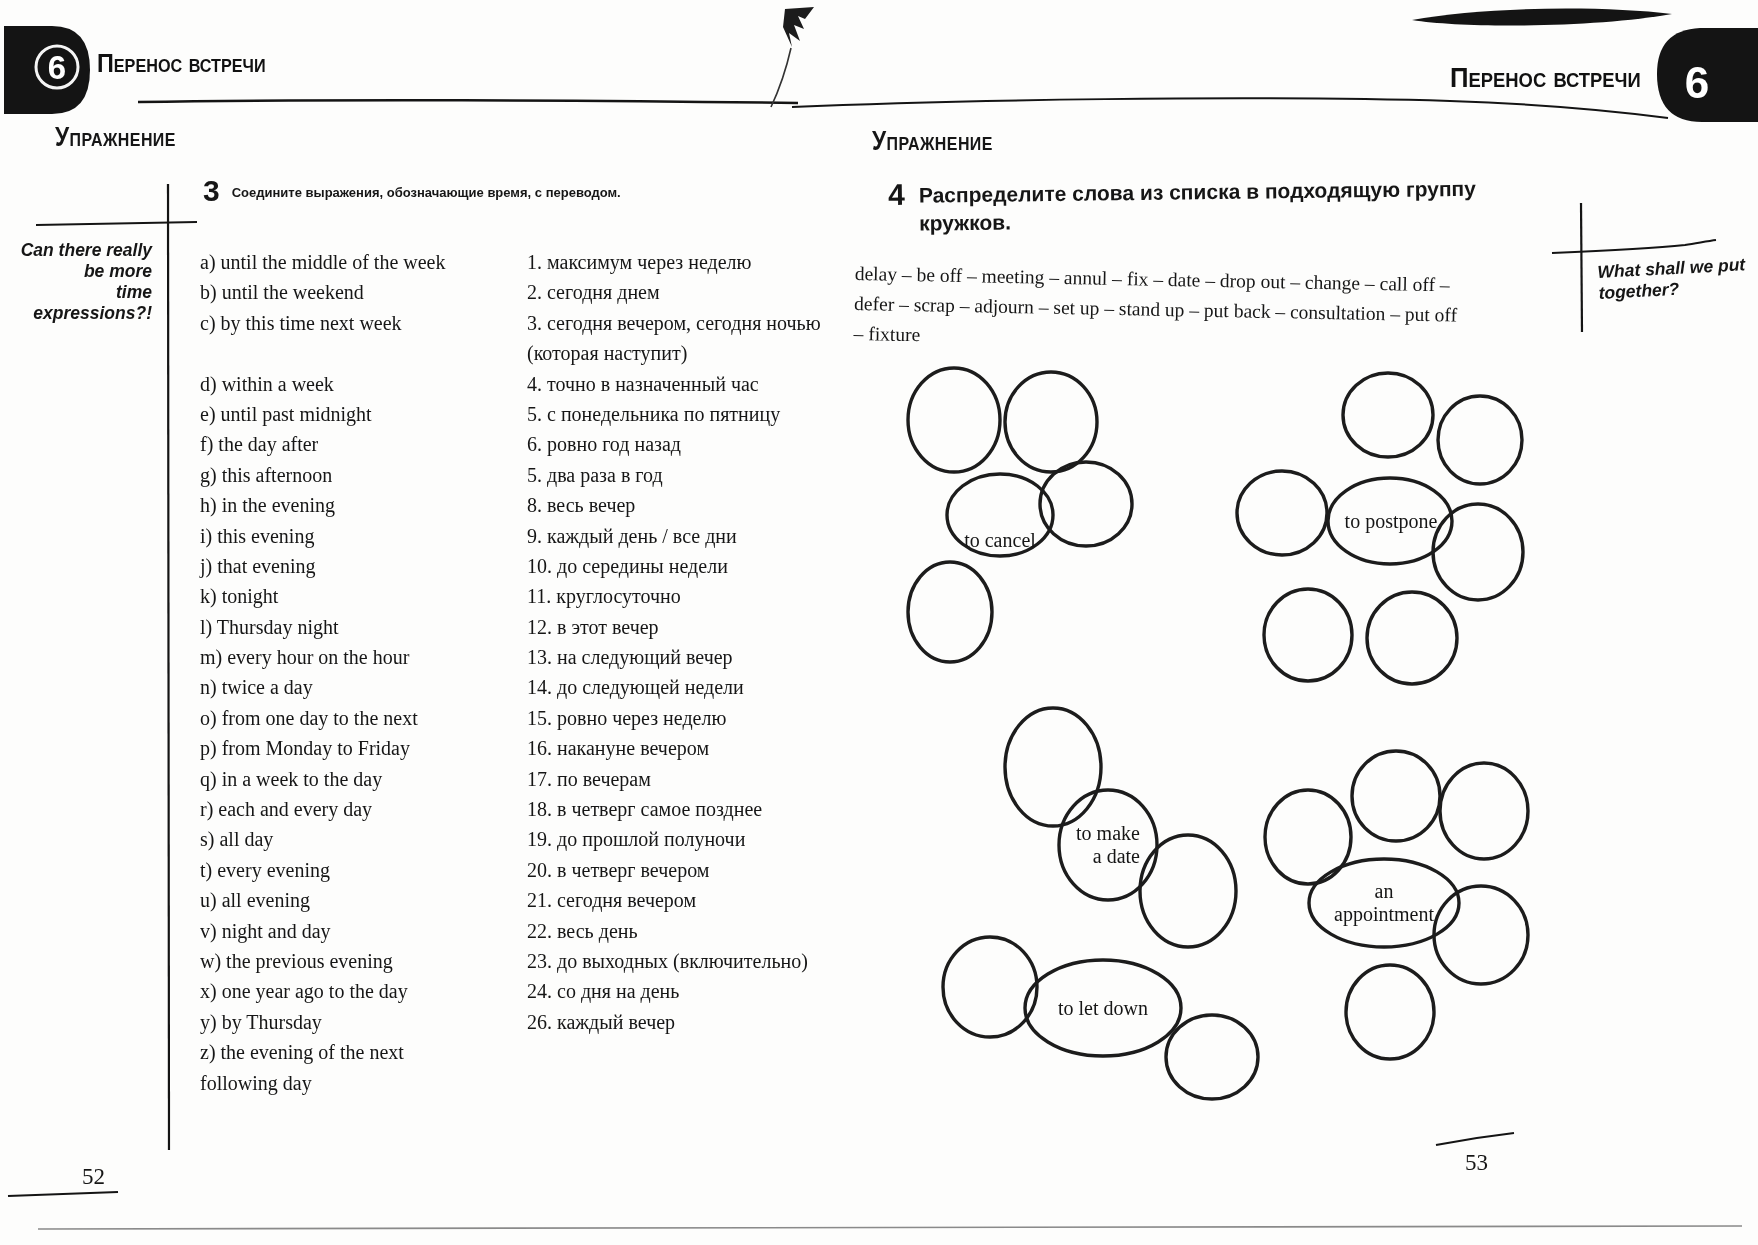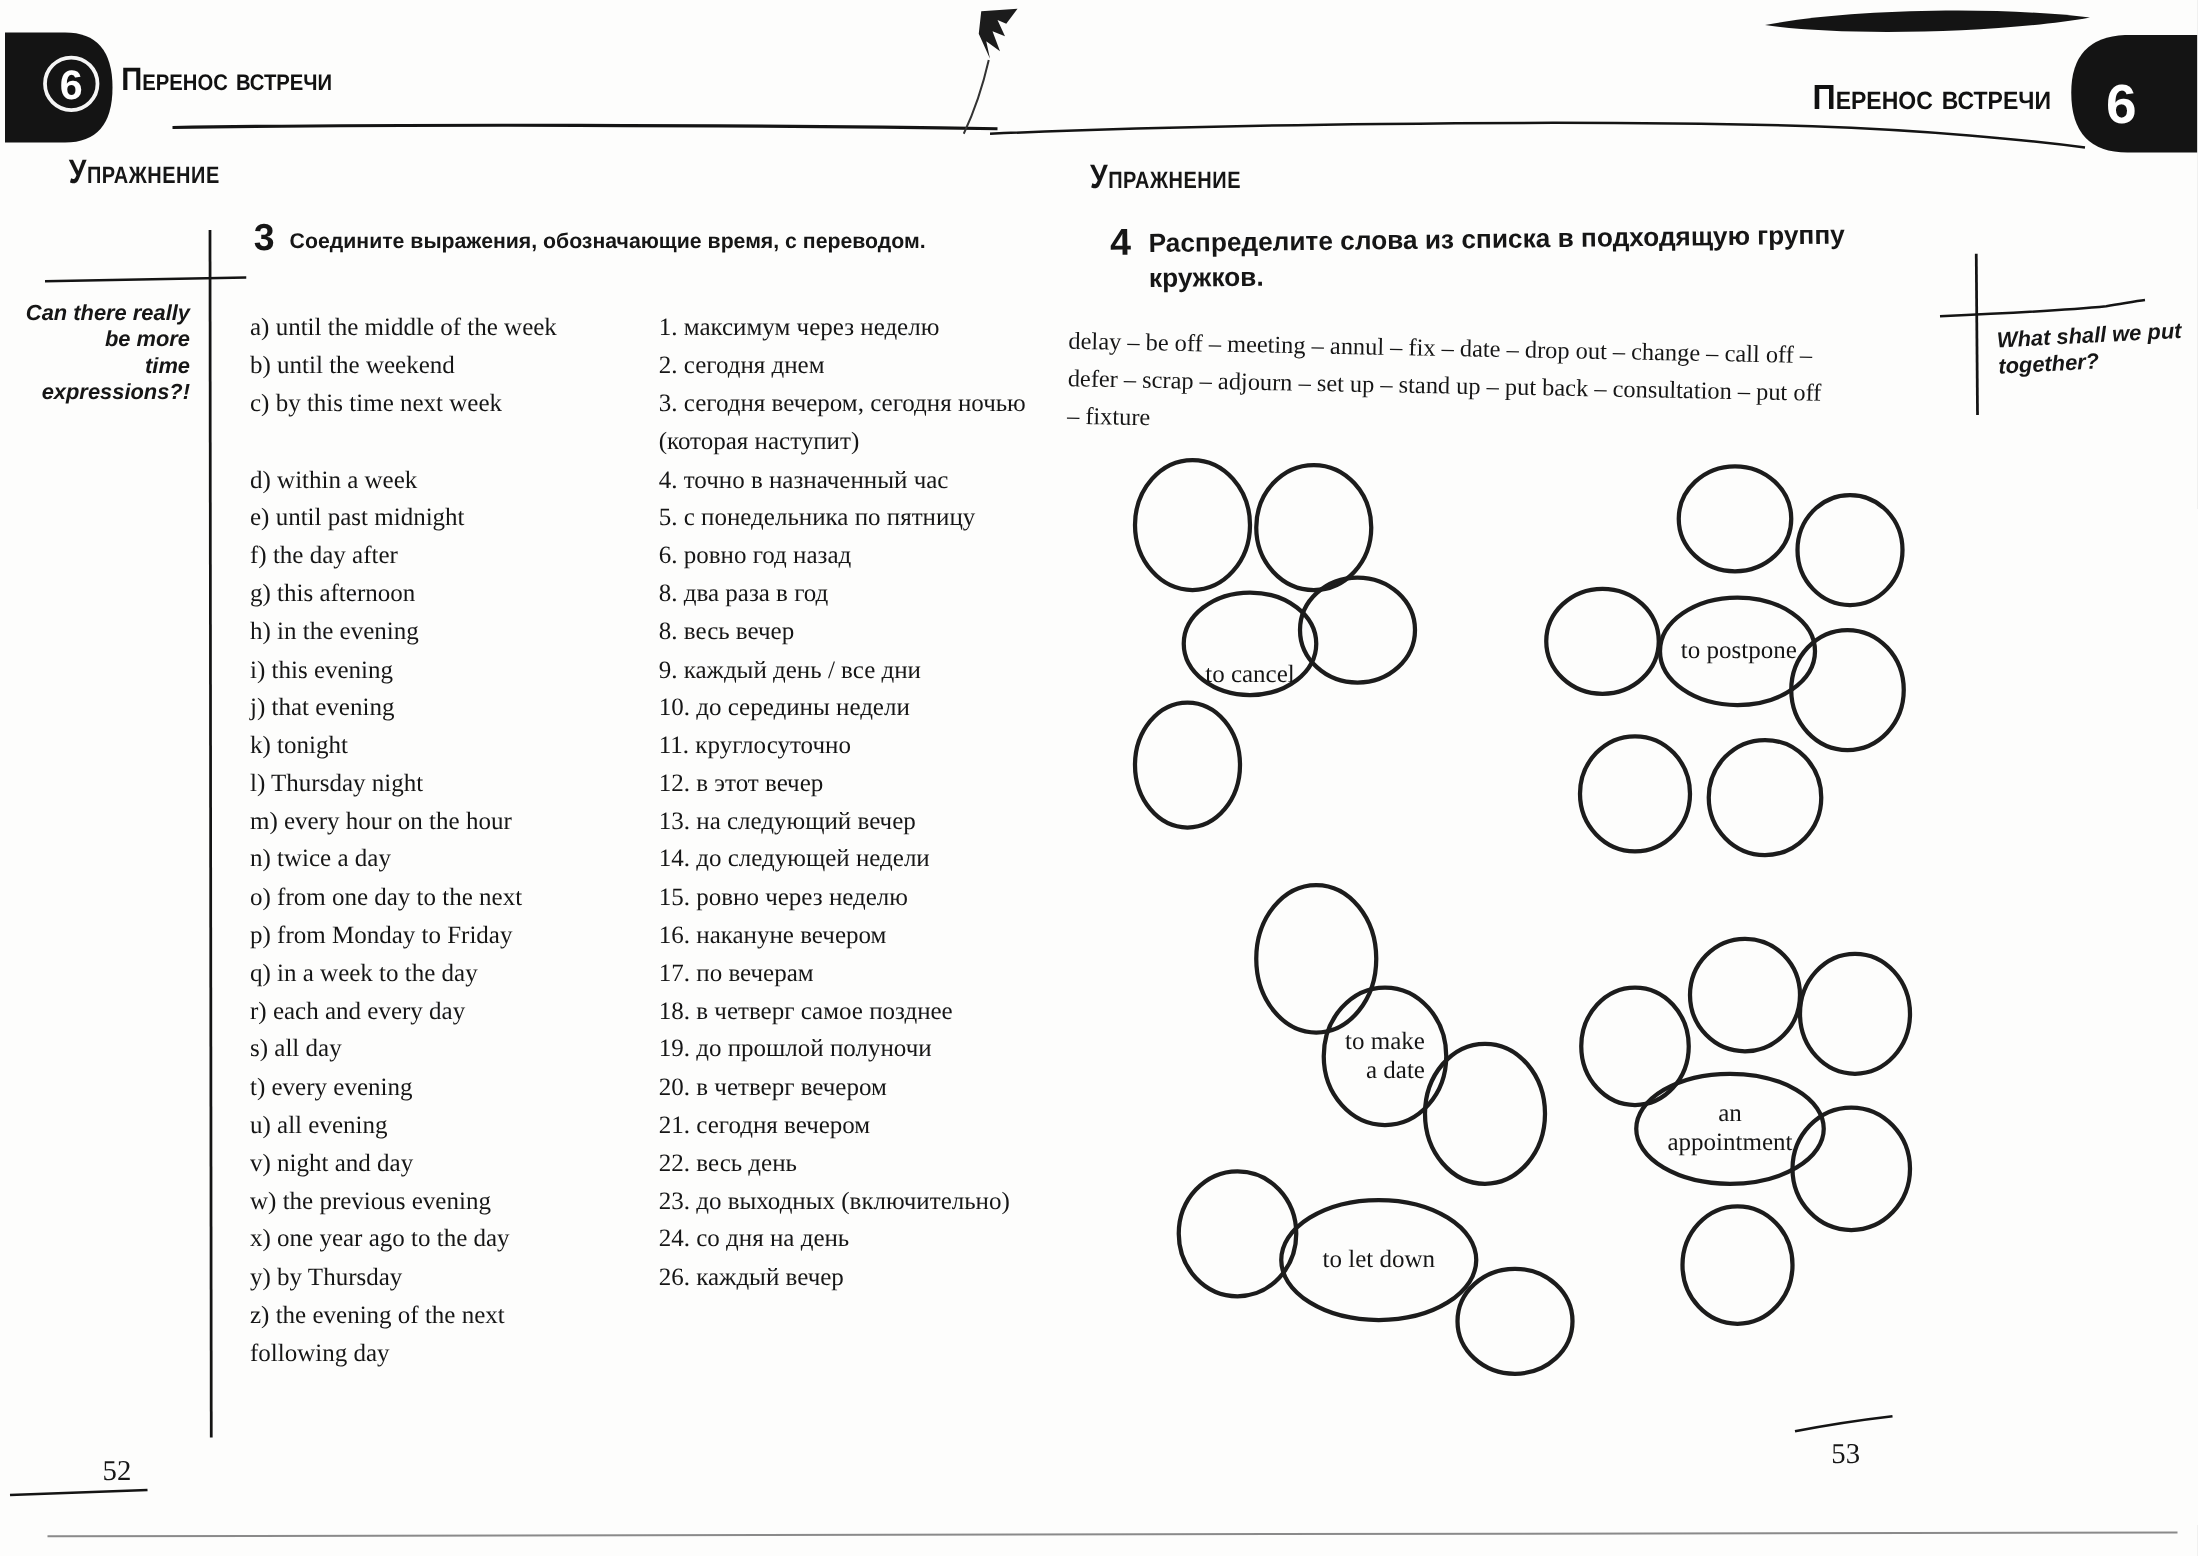--- a/index.html
+++ b/index.html
@@ -5,21 +5,21 @@
   html,body{margin:0;padding:0;background:#e8e8e8;}
   #page{position:relative;width:1758px;height:1245px;background:#fdfdfc;overflow:hidden;
         font-family:"Liberation Serif",serif;color:#161616;}
   #deco{position:absolute;left:0;top:0;width:1758px;height:1245px;}
   .abs{position:absolute;}
   .chapter-title{font-family:"Liberation Sans",sans-serif;font-weight:bold;
         font-variant:small-caps;color:#111;white-space:nowrap;display:inline-block;transform-origin:0 50%;}
   .section-heading{font-family:"Liberation Sans",sans-serif;font-weight:800;font-size:27px;
         font-variant:small-caps;letter-spacing:.5px;display:inline-block;transform:scaleX(.84);transform-origin:0 50%;}
   .ex-num{font-family:"Liberation Sans",sans-serif;font-weight:800;font-size:30px;line-height:1;}
-  .ex-text{font-family:"Liberation Sans",sans-serif;font-weight:bold;font-size:17px;line-height:28px;}
+  .ex-text{font-family:"Liberation Sans",sans-serif;font-weight:bold;font-size:13px;line-height:28px;}
   .margin-note{font-family:"Liberation Sans",sans-serif;font-weight:bold;font-style:italic;
         font-size:17.5px;line-height:21px;white-space:pre-line;}
   .listcol .row{height:30.4px;white-space:nowrap;font-size:20px;}
   .wordlist div{white-space:nowrap;font-size:19.5px;height:30px;}
   .bubble-label{transform:translate(-50%,-50%);text-align:center;font-size:20px;line-height:23px;
         white-space:pre-line;}
   .pagenum{font-size:23px;}
 </style>
 </head>
 <body>
@@ -147,21 +147,21 @@
 expressions?!</div>
 
   <div class="abs listcol" style="left:527px;top:251px;">
       <div class="row">1. максимум через неделю</div>
       <div class="row">2. сегодня днем</div>
       <div class="row">3. сегодня вечером, сегодня ночью</div>
       <div class="row">(которая наступит)</div>
       <div class="row">4. точно в назначенный час</div>
       <div class="row">5. с понедельника по пятницу</div>
       <div class="row">6. ровно год назад</div>
-      <div class="row">8. два раза в год</div>
+      <div class="row">5. два раза в год</div>
       <div class="row">8. весь вечер</div>
       <div class="row">9. каждый день / все дни</div>
       <div class="row">10. до середины недели</div>
       <div class="row">11. круглосуточно</div>
       <div class="row">12. в этот вечер</div>
       <div class="row">13. на следующий вечер</div>
       <div class="row">14. до следующей недели</div>
       <div class="row">15. ровно через неделю</div>
       <div class="row">16. накануне вечером</div>
       <div class="row">17. по вечерам</div>

